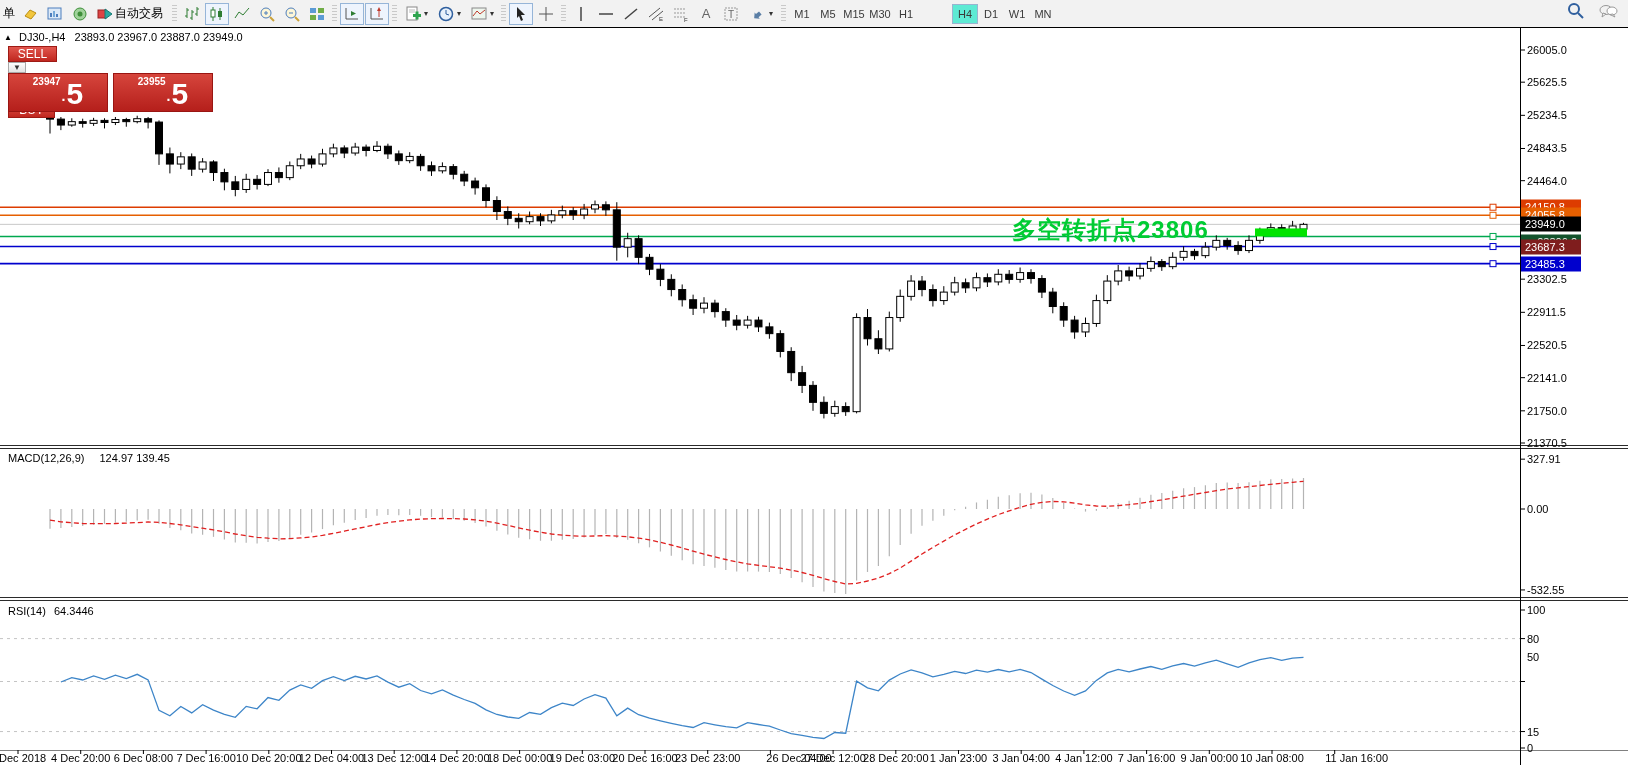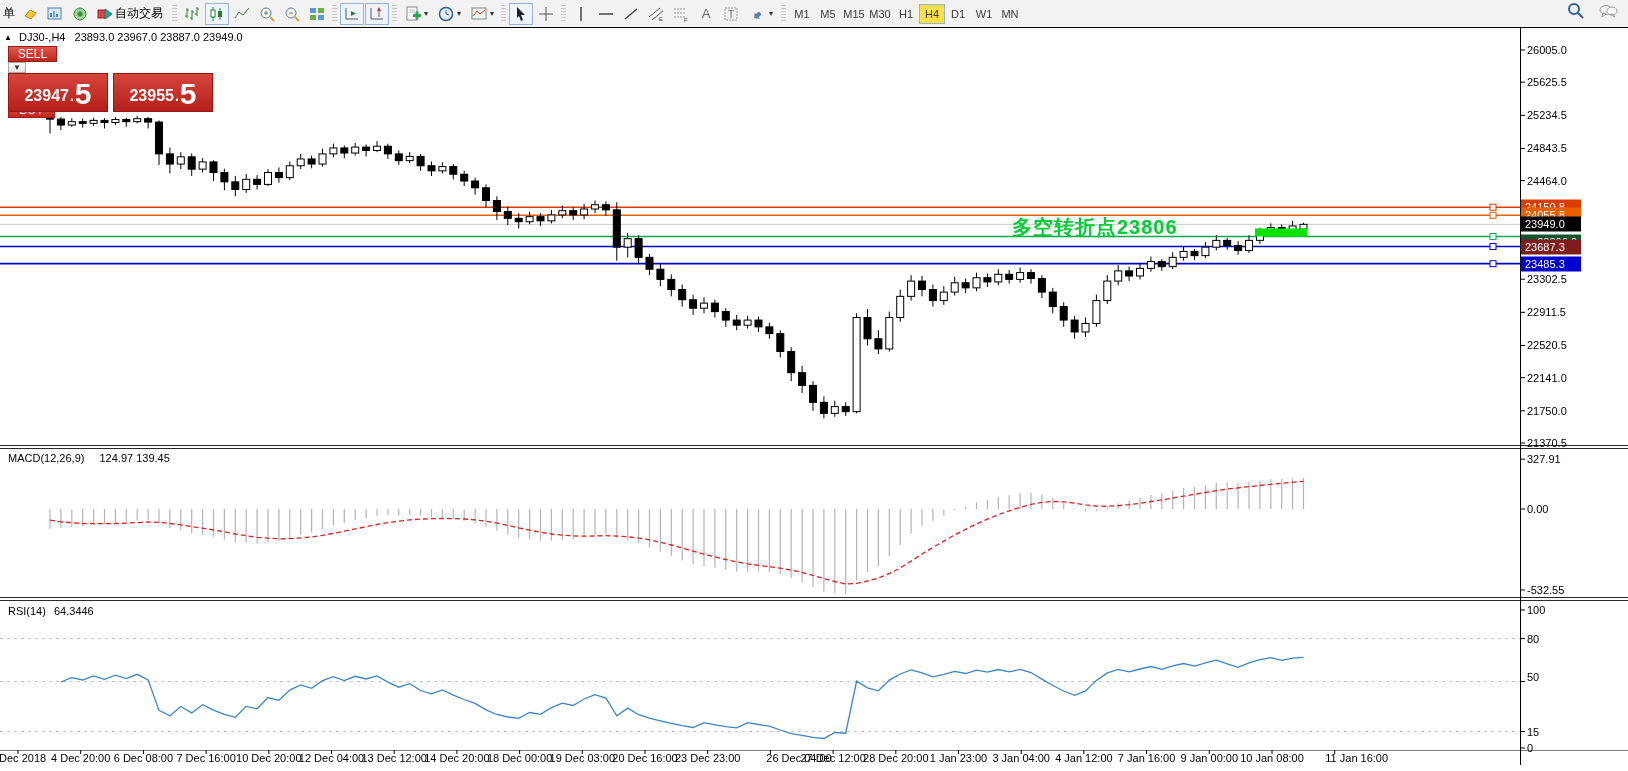--- a/index.html
+++ b/index.html
@@ -11,47 +11,47 @@
   .handle{width:5px;height:18px;margin:0 2px;
           background:repeating-linear-gradient(to bottom,#c9c9c9 0 1px,transparent 1px 3px);}
   .tbtn{min-width:24px;height:22px;display:flex;align-items:center;justify-content:center;
         border:1px solid transparent;box-sizing:border-box;color:#444;font-size:11px;}
   .tbtn.active{background:#eef4fd;border:1px solid #96b5d8;}
   .tbtn svg{display:block;}
   .tlabel{font-size:12px;color:#000;padding:0 2px;}
   .ddarrow{font-size:8px;color:#333;margin-left:2px;}
   .tf{min-width:26px;height:20px;display:flex;align-items:center;justify-content:center;
       font-size:11px;color:#3a3a3a;border:1px solid transparent;box-sizing:border-box;}
-  .tf.active{background:#fde047;border:1px solid #9ab4cf;}
+  .tf.active{background:#5eead4;border:1px solid #9ab4cf;margin-left:33px;}
   #tb-right{position:absolute;right:10px;top:2px;display:flex;gap:14px;align-items:center;}
   
   #plot{position:absolute;left:0;top:0;}
   .pane-label{position:absolute;font-size:11px;color:#000;white-space:nowrap;}
   .ax-label{position:absolute;left:1527px;font-size:11px;color:#000;transform:translateY(-50%);white-space:nowrap;}
   .price-tag{position:absolute;left:1521px;height:15px;line-height:15px;font-size:11px;color:#fff;
              padding:0 4px 0 4px;min-width:52px;transform:translateY(-50%);white-space:nowrap;}
   .t-label{position:absolute;top:752px;font-size:11px;color:#000;transform:translateX(-50%);white-space:nowrap;}
-  #annotation{position:absolute;font-weight:bold;font-size:20px;letter-spacing:1px;white-space:nowrap;}
+  #annotation{position:absolute;font-weight:bold;font-size:24px;letter-spacing:1px;white-space:nowrap;}
   
   #one-click{position:absolute;left:8px;top:46px;width:206px;}
   .oc-row1{display:flex;height:24px;flex-direction:column;}
   .oc-btn{color:#fff;font-size:12px;display:flex;align-items:center;justify-content:center;
           background:linear-gradient(#e1564d,#c0271f);border:1px solid #9e1a14;box-sizing:border-box;}
   #sell-btn{width:49px;}
   #buy-btn{width:47px;}
   .spin{width:18px;background:linear-gradient(#fefefe,#e3e3e3);border:1px solid #a8a8a8;
         box-sizing:border-box;display:flex;align-items:center;justify-content:center;font-size:8px;color:#333;}
   #vol-field{width:72px;border:1px solid #a8a8a8;border-left:none;border-right:none;background:#fff;
              font-size:14px;color:#701a75;text-align:right;padding:0 6px;box-sizing:border-box;
              display:flex;align-items:center;justify-content:flex-end;}
   .oc-row2{display:flex;margin-top:3px;gap:5px;}
   .price-box{width:100px;height:39px;background:linear-gradient(#d6453c,#b51f1b);border:1px solid #991512;
              box-sizing:border-box;color:#fff;display:flex;align-items:flex-end;justify-content:center;
              padding-bottom:3px;}
-  .pb-main{font-size:16px;font-weight:bold;line-height:20px;margin-bottom:2px;}
+  .pb-main{font-size:10px;font-weight:bold;line-height:20px;margin-bottom:16px;}
   .pb-dot{font-size:14px;font-weight:bold;line-height:20px;margin:0 1px 2px 1px;}
   .pb-big{font-size:30px;font-weight:bold;line-height:28px;}
 </style>
 </head>
 <body>
 
 <div id="app">
 
   <div id="toolbar">
     <span class="tlabel">单</span>
@@ -718,21 +718,21 @@
       <div class="price-tag" style="top: 215.29px; background: rgb(230, 95, 0);">24055.8</div>
       <div class="price-tag" style="top: 224.346px; background: rgb(0, 0, 0);">23949.0</div>
       <div class="price-tag" style="top: 242px; background: #14532d; text-align: right;">23806.2</div>
       <div class="price-tag" style="top: 246.538px; background: #7f1d1d;">23687.3</div>
       <div class="price-tag" style="top: 263.668px; background: rgb(0, 0, 205);">23485.3</div>
       <div class="ax-label" style="top: 459.158px;">327.91</div>
       <div class="ax-label" style="top: 509px;">0.00</div>
       <div class="ax-label" style="top: 589.948px;">-532.55</div>
       <div class="ax-label" style="top: 610px;">100</div>
       <div class="ax-label" style="top: 638.6px;">80</div>
-      <div class="ax-label" style="top: 677px;">50</div>
+      <div class="ax-label" style="top: 657px;">50</div>
       <div class="ax-label" style="top: 731.55px;">15</div>
       <div class="ax-label" style="top: 748px;">0</div>
       <div class="t-label" style="left: 18px;">3 Dec 2018</div>
       <div class="t-label" style="left: 80.7px;">4 Dec 20:00</div>
       <div class="t-label" style="left: 143.4px;">6 Dec 08:00</div>
       <div class="t-label" style="left: 206.1px;">7 Dec 16:00</div>
       <div class="t-label" style="left: 268.8px;">10 Dec 20:00</div>
       <div class="t-label" style="left: 331.5px;">12 Dec 04:00</div>
       <div class="t-label" style="left: 394.2px;">13 Dec 12:00</div>
       <div class="t-label" style="left: 456.9px;">14 Dec 20:00</div>

